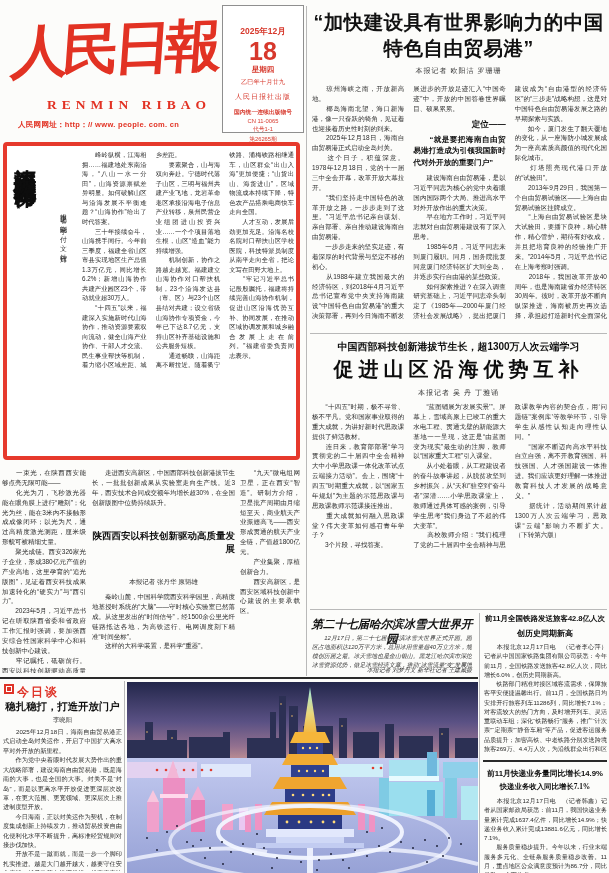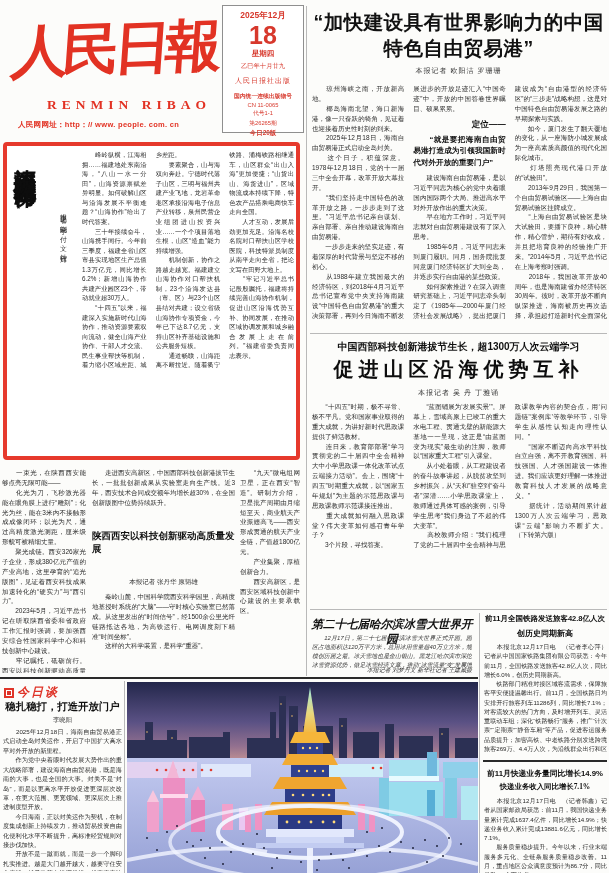--- a/index.html
+++ b/index.html
@@ -8,21 +8,21 @@
   .serif{font-family:"Liberation Serif","DejaVu Serif",serif;}
   .abs{position:absolute;}
   
   .logo{left:12px;top:2px;width:205px;height:94px;font-family:"Liberation Serif","DejaVu Serif",serif;
         font-size:57px;font-weight:bold;color:#e23223;letter-spacing:-6px;
         transform:skewX(-6deg) rotate(-2deg);line-height:94px;white-space:nowrap;}
   .latin{left:34px;top:97px;width:190px;text-align:center;color:#e23223;font-weight:bold;
          font-size:13.5px;letter-spacing:5px;font-family:"Liberation Serif",serif;}
   .urlline{left:18px;top:120px;width:220px;color:#e23223;font-size:7.5px;font-weight:bold;letter-spacing:.3px;}
   .datebox{left:222px;top:5px;width:82px;height:128px;border:1px solid #8f8f8f;background:#fff;
-           color:#d7382c;text-align:center;box-sizing:border-box;padding-top:4px;}
+           color:#d7382c;text-align:center;box-sizing:border-box;padding-top:20px;}
   .db1{font-size:8.5px;font-weight:bold;}
   .dbday{font-size:25px;font-weight:bold;line-height:1.05;}
   .dbwk{font-size:7.5px;font-weight:bold;margin-top:1px;}
   .dblunar{font-size:6.3px;margin-top:3px;}
   .dbpub{font-size:7px;margin-top:5px;letter-spacing:1px;}
   .dbissn-l{font-size:5.8px;font-weight:bold;margin-top:6px;}
   .dbsm{font-size:5.8px;margin-top:1px;}
   .dbpg{font-size:6.4px;font-weight:bold;margin-top:1px;}
   
   .vrule{background:#b9b9b9;width:1px;}
@@ -43,21 +43,21 @@
           box-sizing:border-box;background:#fff;}
   .vhead{left:13px;top:150px;height:302px;writing-mode:vertical-rl;text-orientation:upright;
          font-size:22.5px;font-weight:900;letter-spacing:1.5px;color:#0d0d0d;line-height:1;}
   .vbyline{left:58px;top:208px;height:200px;writing-mode:vertical-rl;text-orientation:upright;
            font-size:6.8px;letter-spacing:1px;color:#333;}
   .fj-body{left:82px;top:150px;width:212px;height:302px;overflow:hidden;}
   .fj-body .bt{font-size:6.3px;}
   
   .xa-left{left:2px;top:468px;width:84px;height:205px;overflow:hidden;}
   .xa-top{left:92px;top:468px;width:143px;height:58px;overflow:hidden;}
-  .xa-kicker{left:92px;top:530px;width:143px;text-align:left;font-size:9.5px;font-weight:900;color:#111;}
+  .xa-kicker{left:92px;top:530px;width:143px;text-align:right;font-size:9.5px;font-weight:900;color:#111;}
   .xa-headline{left:92px;top:545px;width:143px;text-align:center;font-size:21px;font-weight:900;
                letter-spacing:2px;color:#101010;}
   .xa-byline{left:92px;top:578px;width:143px;text-align:center;font-size:6.5px;color:#333;}
   .xa-bottom{left:92px;top:592px;width:143px;height:81px;overflow:hidden;}
   .xa-right{left:240px;top:468px;width:60px;height:205px;overflow:hidden;}
   
   .sz-kicker{left:310px;top:340px;width:297px;text-align:center;font-size:10px;font-weight:900;color:#111;}
   .sz-headline{left:310px;top:356px;width:297px;text-align:center;font-size:20px;font-weight:900;
                letter-spacing:5px;color:#0d0d0d;}
   .sz-byline{left:310px;top:388px;width:297px;text-align:center;font-size:7px;letter-spacing:1px;color:#333;}
@@ -74,21 +74,21 @@
            font-family:"Liberation Serif",serif;color:#101010;}
   .rb1-body{left:484px;top:642px;width:123px;height:113px;overflow:hidden;}
   .rb-div{left:483px;top:760px;width:124px;height:2px;background:#2a2a2a;}
   .rb2-headline{left:483px;top:768px;width:124px;text-align:center;font-size:7.8px;font-weight:900;
                 white-space:nowrap;color:#101010;}
   .rb2-sub{left:483px;top:782px;width:124px;text-align:center;font-size:7.4px;font-weight:bold;
            font-family:"Liberation Serif",serif;color:#101010;}
   .rb2-body{left:484px;top:796px;width:123px;height:77px;overflow:hidden;}
   .rb1-body .bt,.rb2-body .bt{font-size:6.1px;}
   
-  .jrt-label{left:4px;top:684px;width:118px;display:flex;align-items:center;gap:3px;font-style:italic;}
+  .jrt-label{left:4px;top:684px;width:118px;display:flex;gap:3px;}
   .jrt-icon{width:10px;height:10px;background:#df3428;display:inline-block;position:relative;}
   .jrt-icon:after{content:"";position:absolute;left:2px;top:2px;right:2px;bottom:2px;border:1px solid #fff;}
   .jrt-label-text{color:#df3428;font-weight:900;font-size:12px;letter-spacing:2px;}
   .jrt-headline{left:2px;top:700px;width:121px;text-align:center;font-size:10.4px;font-weight:900;
                 white-space:nowrap;color:#101010;}
   .jrt-author{left:2px;top:716px;width:121px;text-align:center;font-size:6.3px;color:#333;}
   .jrt-body{left:3px;top:727px;width:119px;height:144px;overflow:hidden;}
   .jrt-body .bt{font-size:6.2px;}
   
   .photo{left:127px;top:682px;width:351px;height:191px;overflow:hidden;background:#33355c;}

